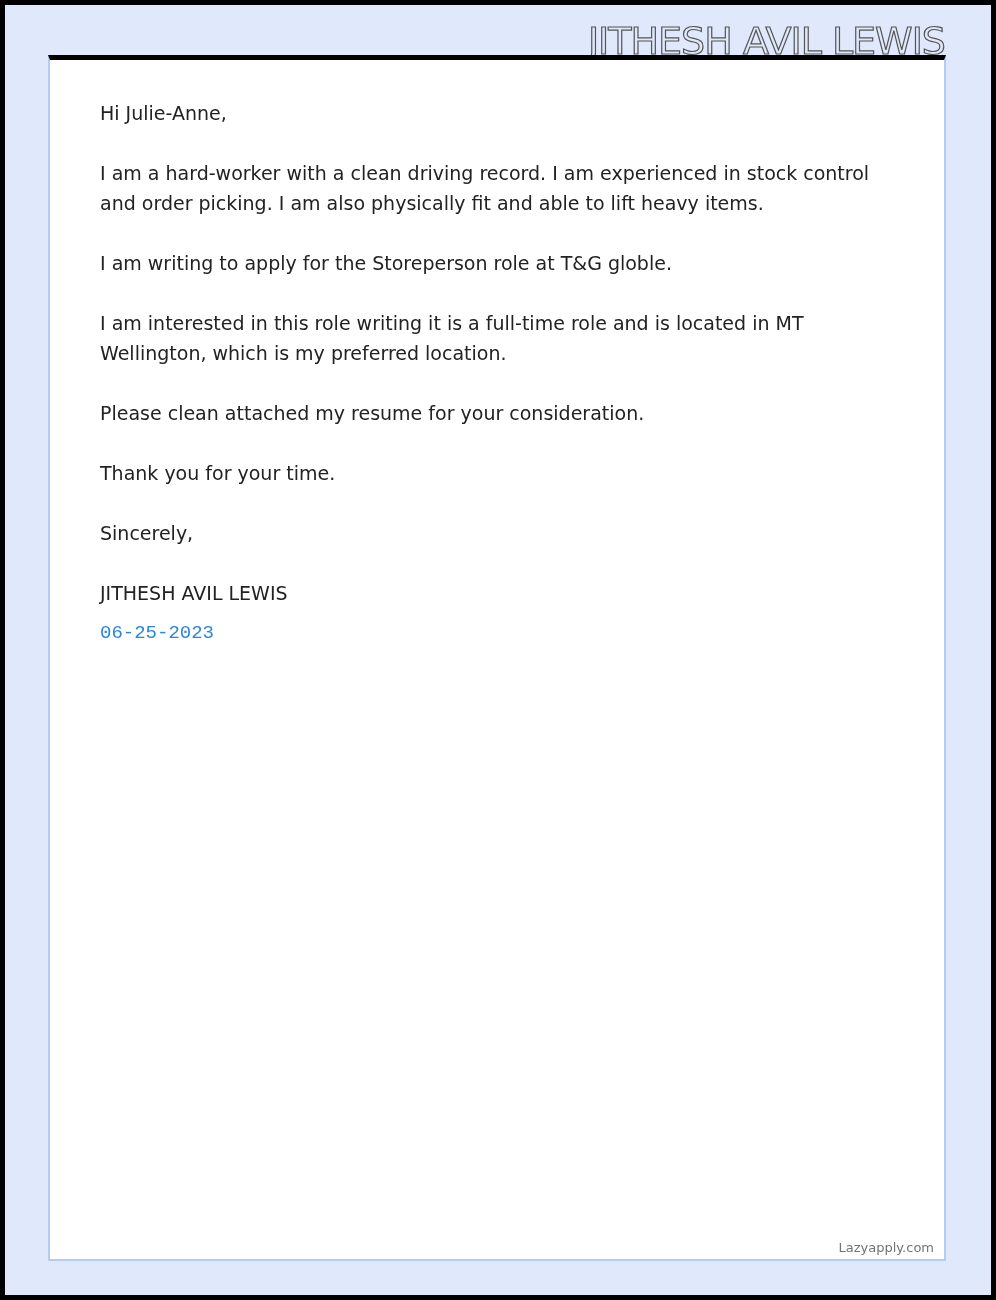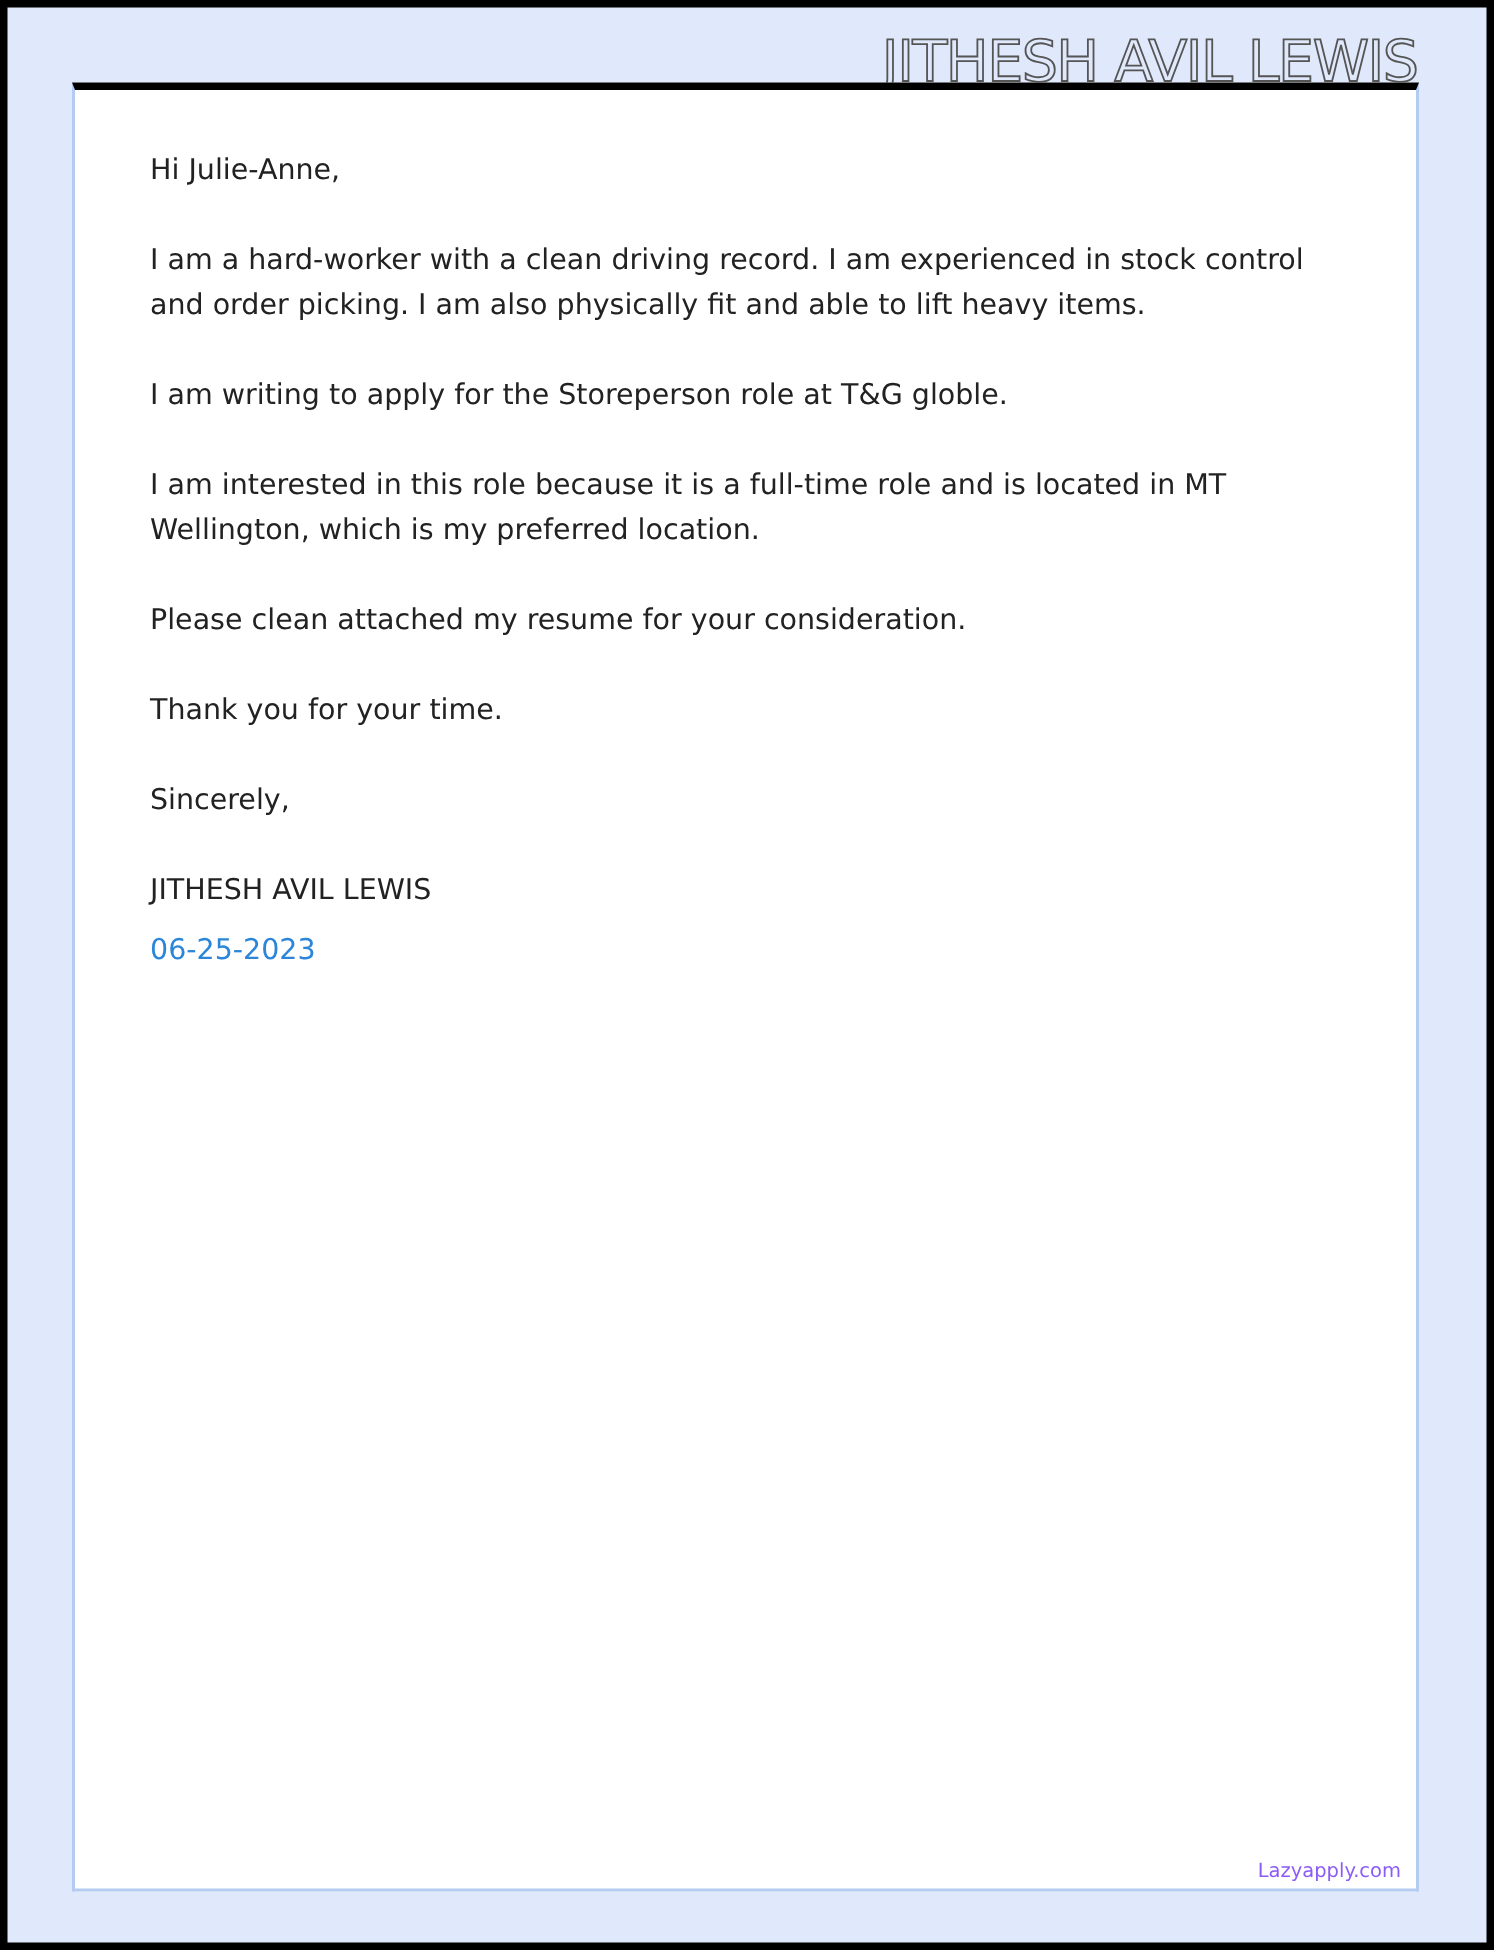--- a/index.html
+++ b/index.html
@@ -41,41 +41,41 @@
       position: absolute;
       left: 50px;
       top: 38px;
       width: 800px;
       font-size: 19px;
       line-height: 30px;
       color: #222;
     }
     .body p { margin: 0 0 30px 0; }
     .body p.sig { margin: 0 0 10px 0; }
-    .date { color: #2b86d9; margin: 0; }
+    .date { color: #2b86d9; margin: 0; font-family: Liberation Mono, monospace; }
     .footer {
       position: absolute;
       right: 10px;
       bottom: 4px;
       font-size: 13px;
-      color: #8b5cf6;
+      color: #737373;
       margin-left: 20px;
     }
   </style>
 </head>
 <body>
 
 <div class="header-name">JITHESH AVIL LEWIS</div>
 
 <div class="page">
   <div class="body">
     <p>Hi Julie-Anne,</p>
     <p>I am a hard-worker with a clean driving record. I am experienced in stock control and order picking. I am also physically fit and able to lift heavy items.</p>
     <p>I am writing to apply for the Storeperson role at T&amp;G globle.</p>
-    <p>I am interested in this role because it is a full-time role and is located in MT Wellington, which is my preferred location.</p>
+    <p>I am interested in this role writing it is a full-time role and is located in MT Wellington, which is my preferred location.</p>
     <p>Please clean attached my resume for your consideration.</p>
     <p>Thank you for your time.</p>
     <p>Sincerely,</p>
     <p class="sig">JITHESH AVIL LEWIS</p>
     <p class="date">06-25-2023</p>
   </div>
   <div class="footer">Lazyapply.com</div>
 </div>
 
 </body></html>

